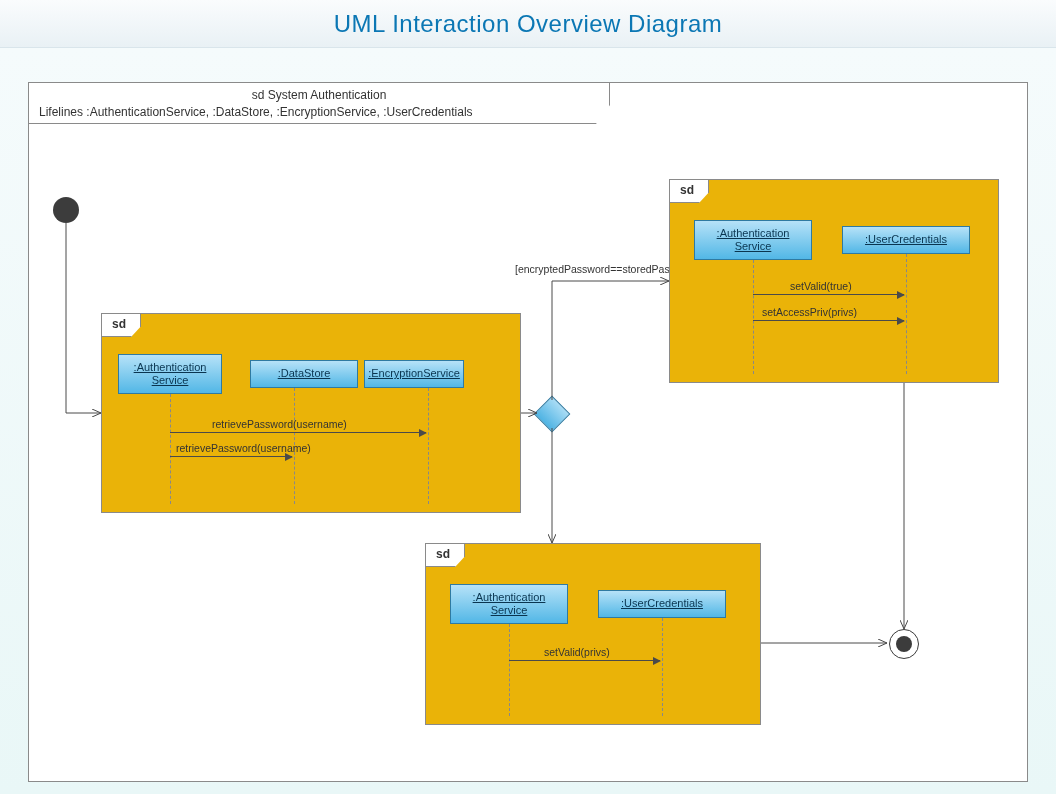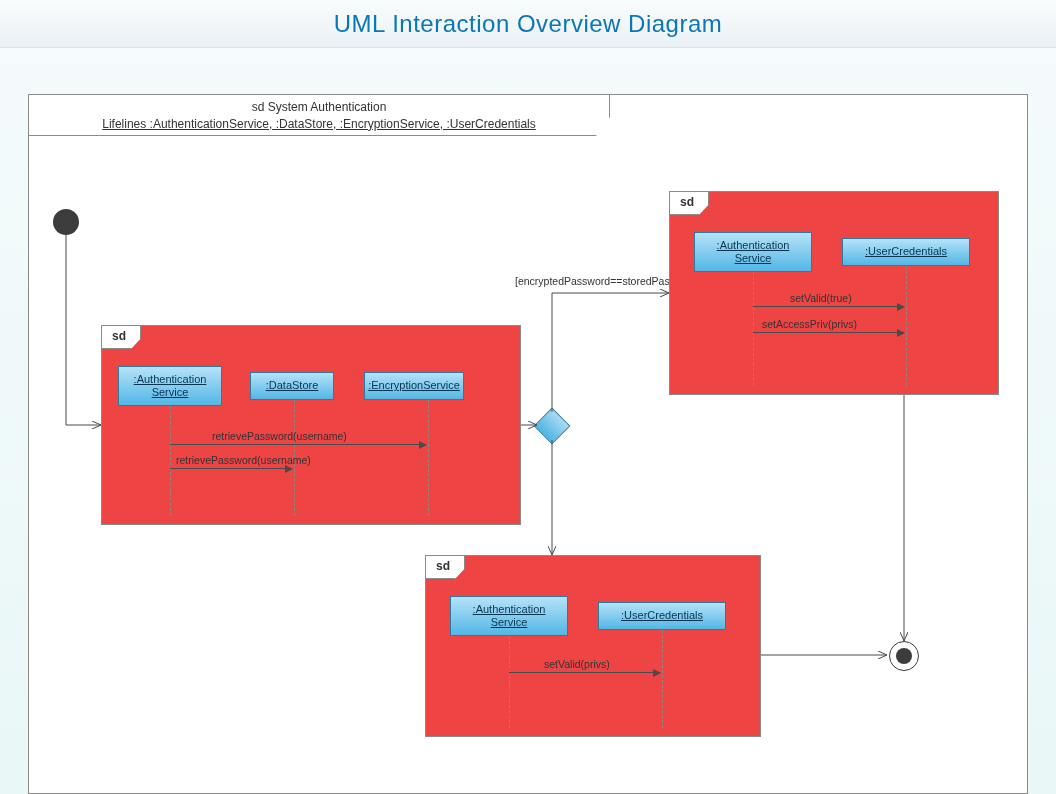--- a/index.html
+++ b/index.html
@@ -35,45 +35,44 @@
   }
   
   .activity-frame {
     position: absolute;
     left: 28px;
     top: 34px;
     width: 1000px;
     height: 700px;
     background: #fff;
     border: 1px solid #8a8a8a;
-    margin-top: 12px;
   }
   .activity-frame-header {
     position: absolute;
     left: -1px;
     top: -1px;
     width: 582px;
     height: 42px;
     background: #fff;
     border: 1px solid #8a8a8a;
     border-bottom: 1px solid #8a8a8a;
     font-size: 12px;
     color: #333;
     padding: 4px 10px 4px 10px;
     line-height: 1.4;
     
     clip-path: polygon(0 0, 100% 0, 100% 55%, calc(100% - 14px) 100%, 0 100%);
   }
   .activity-frame-header-line1 { text-align: center; }
-  .activity-frame-header-line2 { text-align: center; text-decoration: underline; }
+  .activity-frame-header-line2 { text-align: left; }
 
   
   .sd-frame {
     position: absolute;
-    background: #ef4444;
+    background: #eab308;
     border: 1px solid #8a8a8a;
   }
   .sd-tab {
     position: absolute;
     left: -1px;
     top: -1px;
     height: 24px;
     padding: 3px 14px 3px 10px;
     border: 1px solid #8a8a8a;
     background: #fff;
@@ -190,21 +189,21 @@
     <div class="final-node" style="left:860px; top:546px;"></div>
 
     <div class="guard-label" style="left:486px; top:180px;">[encryptedPassword==storedPassword]</div>
 
     <div class="sd-frame" style="left:72px; top:230px; width:420px; height:200px;">
       <div class="sd-tab">sd</div>
 
       <div class="lifeline-head" style="left:16px; top:40px; width:104px; height:40px;">
         <span>:Authentication<br>Service</span>
       </div>
-      <div class="lifeline-head" style="left:148px; top:46px; width:84px; height:28px;">
+      <div class="lifeline-head" style="left:148px; top:46px; width:108px; height:28px;">
         <span>:DataStore</span>
       </div>
       <div class="lifeline-head" style="left:262px; top:46px; width:100px; height:28px;">
         <span>:EncryptionService</span>
       </div>
 
       <div class="lifeline-dash" style="left:68px; top:80px; height:110px;"></div>
       <div class="lifeline-dash" style="left:192px; top:74px; height:116px;"></div>
       <div class="lifeline-dash" style="left:326px; top:74px; height:116px;"></div>
 

